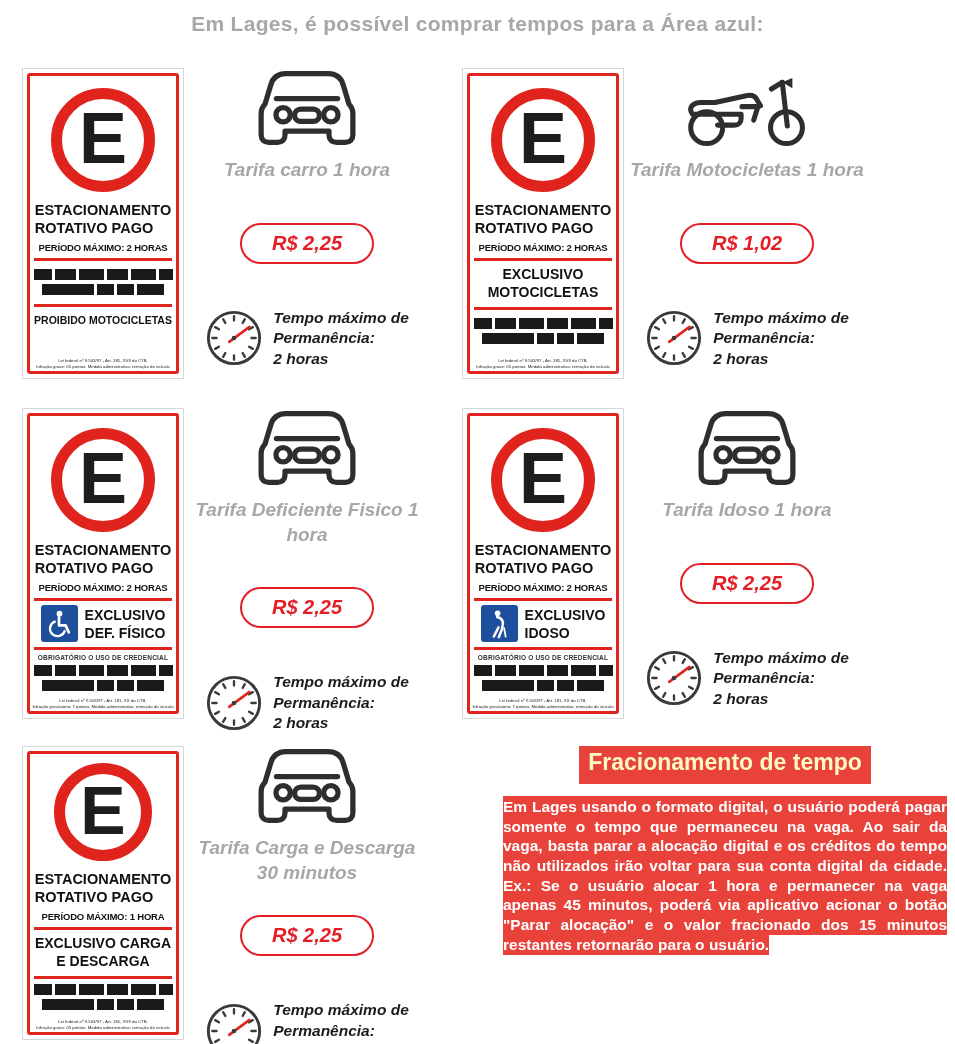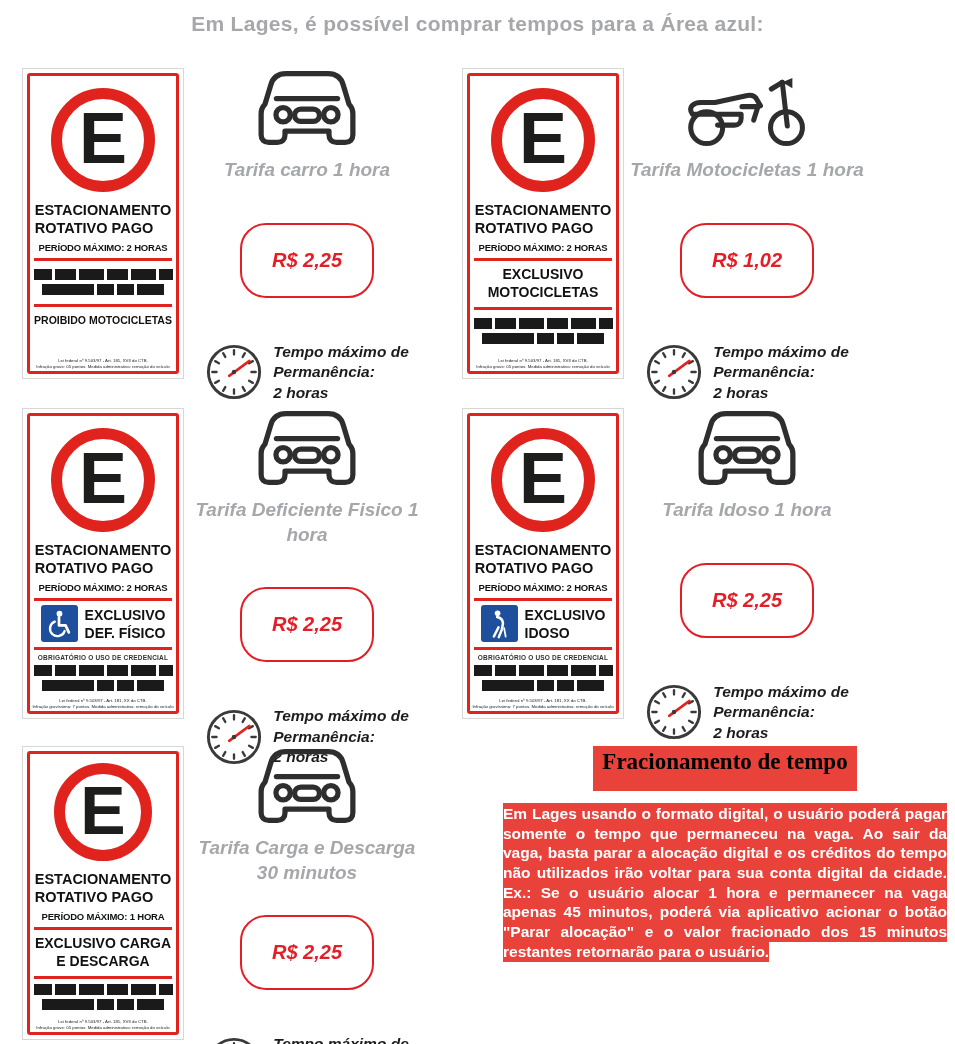--- a/index.html
+++ b/index.html
@@ -66,32 +66,32 @@
     text-align:center;
     font-style:italic;
   }
   .veh { margin-top:6px; height:72px; display:flex; align-items:center; }
   .tariff-label {
     margin-top:12px; max-width:236px; color:#a5a7aa; font-size:19px;
     font-weight:800; line-height:1.3;
   }
   .price-pill {
     margin-top:40px; border:2.5px solid #e31e26; border-radius:26px;
-    padding:24px 30px; color:#e31e26; font-size:20px; font-weight:800;
+    padding:7px 30px; color:#e31e26; font-size:20px; font-weight:800;
     background:#fff; white-space:nowrap;
   }
   .permanence { margin-top:44px; display:flex; align-items:center; gap:10px; text-align:left; }
   .permanence .ptxt { font-size:15.5px; font-weight:800; color:#1c1c1c; line-height:1.32; }
 
   
   .frac { width:444px; margin-left:73px; }
   .frac-title-wrap { text-align:center; }
   .frac-title {
-    display:inline-block; background:#e8423b; color:#000000; font-size:23px;
-    font-weight:900; padding:3px 9px 16px;font-family:Liberation Serif, serif;
+    display:inline-block; background:#e8423b; color:#fef9c3; font-size:23px;
+    font-weight:900; padding:3px 9px 8px;
   }
   .frac-body {
     margin-top:13px; text-align:justify; font-size:15.5px; font-weight:700;
     line-height:1.27;
   }
   .frac-body span {
     background:#e8423b; color:#fff; padding:2px 0;
     -webkit-box-decoration-break:clone; box-decoration-break:clone;
   }
   svg { display:block; }

